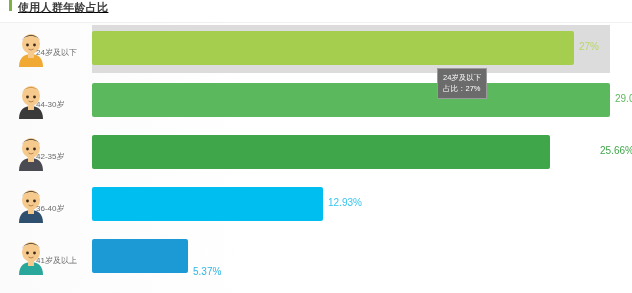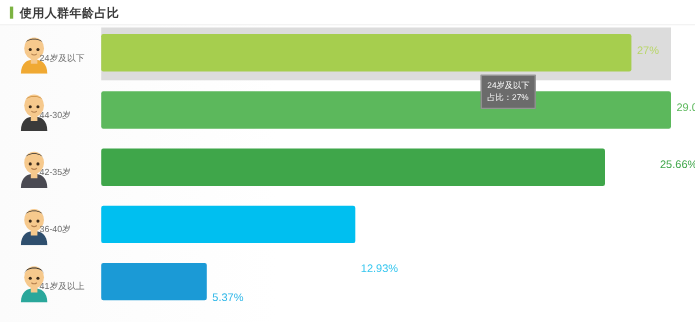--- a/index.html
+++ b/index.html
@@ -11,21 +11,21 @@
     position:relative;
   }
   .panel{
     position:absolute;inset:0;
     background:linear-gradient(90deg,#fbfbfb 0%, #ffffff 40%, #ffffff 100%);
   }
   
   .title-row{
     position:absolute;left:0;top:0;width:632px;height:22px;
     background:#ffffff;
-    display:flex;align-items:center;
+    display:flex;text-decoration:underline;
   }
   .title-bar{
     width:3px;height:11px;background:#7cb342;margin-left:9px;margin-right:6px;
     flex:0 0 auto;
   }
   .title-text{
     font-size:11px;color:#3b3b3b;letter-spacing:.3px;font-weight:bold;
     white-space:nowrap;
   }
   .title-underline{
@@ -137,21 +137,21 @@
             <path d="M5 40 C5 30 11 27 17 27 C23 27 29 30 29 40 Z" fill="#2f4f6e"></path>
             <path d="M14 26 h6 v5 h-6 z" fill="#f6c98d"></path>
             <ellipse cx="17" cy="17" rx="9" ry="10" fill="#f6c98d"></ellipse>
             <path d="M8 15 C8 6 26 6 26 15 C26 11 22 9 17 9 C12 9 8 11 8 15 Z" fill="#2b2b2b"></path>
             <circle cx="13.5" cy="18" r="1.4" fill="#3a2a1a"></circle>
             <circle cx="20.5" cy="18" r="1.4" fill="#3a2a1a"></circle>
             <path d="M14.5 22 q2.5 2 5 0" stroke="#b5814f" stroke-width="1" fill="none"></path>
           </svg></div>
         <div class="axis-label">36-40岁</div>
         <div class="bar" style="width: 231px; background: rgb(0, 191, 240);"></div>
-        <div class="bar-value" style="left: 328px; color: rgb(53, 198, 239); margin-top: 42px;">12.93%</div>
+        <div class="bar-value" style="left: 328px; color: rgb(53, 198, 239);">12.93%</div>
       </div>
       <div class="row" style="top: 208px;">
         <div class="avatar"><svg width="34" height="40" viewBox="0 0 34 40">
             <path d="M5 40 C5 30 11 27 17 27 C23 27 29 30 29 40 Z" fill="#2aa79b"></path>
             <path d="M14 26 h6 v5 h-6 z" fill="#f6c98d"></path>
             <ellipse cx="17" cy="17" rx="9" ry="10" fill="#f6c98d"></ellipse>
             <path d="M8 15 C8 6 26 6 26 15 C26 11 22 9 17 9 C12 9 8 11 8 15 Z" fill="#2b2b2b"></path>
             <circle cx="13.5" cy="18" r="1.4" fill="#3a2a1a"></circle>
             <circle cx="20.5" cy="18" r="1.4" fill="#3a2a1a"></circle>
             <path d="M14.5 22 q2.5 2 5 0" stroke="#b5814f" stroke-width="1" fill="none"></path>

